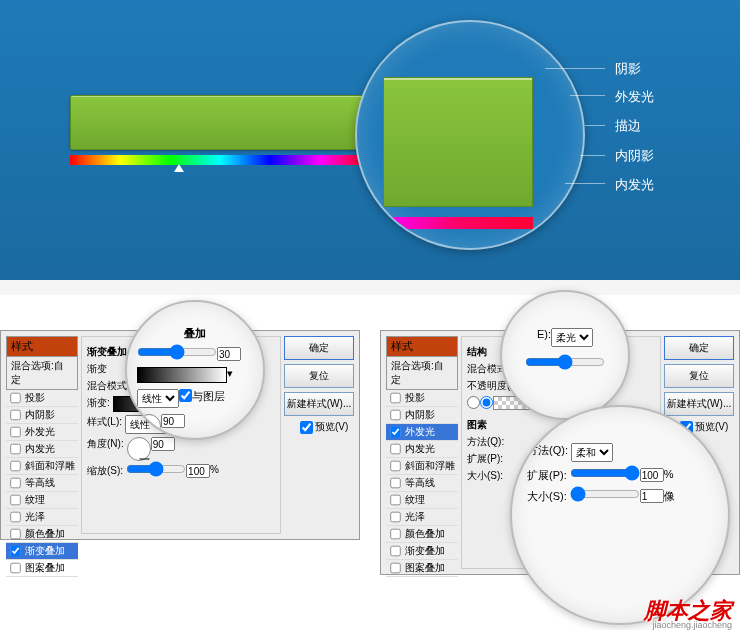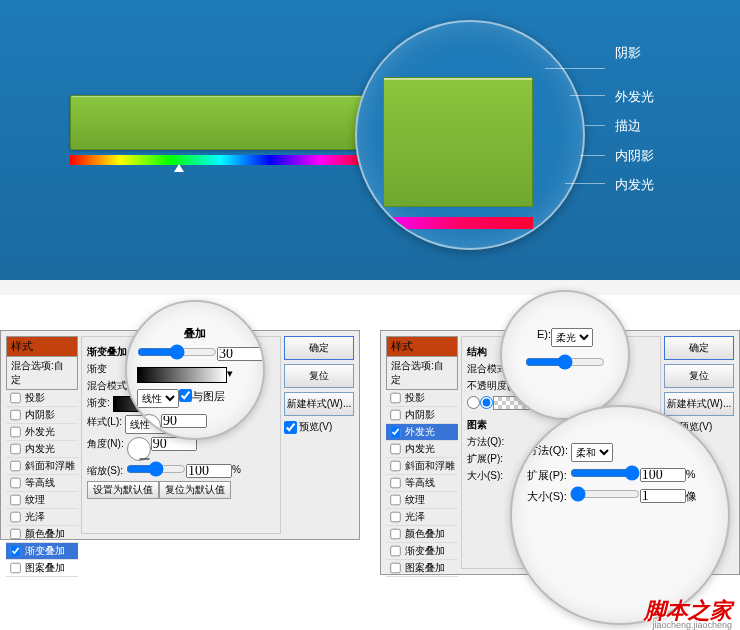--- a/index.html
+++ b/index.html
@@ -31,27 +31,27 @@
 .styles-title { background: #c2410c; border: 1px solid #999; padding: 2px 4px; font-size: 11px; }
 .styles-sub { border: 1px solid #999; border-top: none; padding: 2px 4px; font-size: 10px; }
 .style-item { display: flex; padding: 1px 3px; border-bottom: 1px solid #ddd; font-size: 10px; white-space: nowrap; overflow: hidden; }
 .style-item.sel { background: #3875d7; color: #fff; }
 .style-item input { margin-right: 3px; transform: scale(0.8); }
 
 .form-area { position: absolute; left: 80px; top: 5px; right: 78px; bottom: 5px; border: 1px solid #ccc; padding: 5px; overflow: hidden; }
 .form-row { display: flex; align-items: flex-start; margin: 3px 0; font-size: 10px; white-space: nowrap; }
 .form-row label { margin-right: 3px; }
 .mini-select { font-size: 10px; height: 19px; }
-.mini-input { width: 46px; font-size: 14px; height: 14px; font-family: Liberation Serif, serif; }
+.mini-input { width: 24px; font-size: 10px; height: 14px; }
 .mini-slider { width: 60px; height: 10px; vertical-align: middle; }
 .gradient-preview { width: 100px; height: 16px; background: linear-gradient(90deg, #000, #fff); border: 1px solid #000; }
 .btn-col { position: absolute; right: 3px; top: 5px; width: 72px; }
 .win-btn { display: block; width: 70px; height: 24px; background: linear-gradient(#fdfdfd, #e0e0e0); border: 1px solid #7a9fc5; font-size: 10px; margin-bottom: 4px; cursor: pointer; }
 .win-btn.primary { border-color: #3875d7; }
-.preview-chk { font-size: 10px; display: flex; align-items: flex-end; margin-top: 2px; }
+.preview-chk { font-size: 10px; display: flex; align-items: flex-end; margin-top: 2px; margin-left: 16px; }
 .preview-chk input { margin-right: 2px; }
 .smallbtn { font-size: 10px; padding: 1px 5px; background: linear-gradient(#fdfdfd,#e0e0e0); border: 1px solid #999; }
 .angle-dial { width:24px; height:24px; border:1px solid #888; border-radius:50%; display:inline-block; position:relative; background:#fff; }
 .angle-dial::after { content:''; position:absolute; left:50%; top:50%; width:1px; height:10px; background:#000; transform-origin:bottom; transform:rotate(90deg); }
 
 
 .dlg-lens { position: absolute; border-radius: 50%; border: 2px solid #bbb; background: #f8f8f8; box-shadow: inset 0 0 20px rgba(0,0,0,0.1), 0 2px 8px rgba(0,0,0,0.2); overflow: hidden; }
 .dlg-lens-1 { left: 125px; top: 300px; width: 140px; height: 140px; }
 .dlg-lens-2 { left: 500px; top: 290px; width: 130px; height: 130px; }
 .dlg-lens-3 { left: 510px; top: 405px; width: 220px; height: 220px; }
@@ -71,21 +71,21 @@
   <div class="progress-bar"></div>
   <div class="spectrum"></div>
   <div class="spectrum-marker"></div>
 
   <div class="lens lens-top">
     <div class="lens-inner-bar"></div>
     <div class="lens-spectrum"></div>
   </div>
 
   <div class="anno-line" style="left:545px;top:68px;width:60px"></div>
-  <div class="anno" style="left:615px;top:44px">阴影</div>
+  <div class="anno" style="left:615px;top:60px">阴影</div>
   <div class="anno-line" style="left:570px;top:95px;width:35px"></div>
   <div class="anno" style="left:615px;top:88px">外发光</div>
   <div class="anno-line" style="left:585px;top:125px;width:20px"></div>
   <div class="anno" style="left:615px;top:117px">描边</div>
   <div class="anno-line" style="left:580px;top:155px;width:25px"></div>
   <div class="anno" style="left:615px;top:147px">内阴影</div>
   <div class="anno-line" style="left:565px;top:183px;width:40px"></div>
   <div class="anno" style="left:615px;top:176px">内发光</div>
 </div>
 
@@ -166,24 +166,20 @@
           <label>角度(N):</label>
           <span class="angle-dial"></span> 
           <input class="mini-input" value="90" style="">
         </div>
       <div class="form-row">
           <label>缩放(S):</label>
           <input type="range" class="mini-slider" value="50" style=""> 
           <input class="mini-input" value="100" style=""> 
           <span>%</span>
         </div>
-      <div class="form-row">
-          <button class="smallbtn">设置为默认值</button> 
-          <button class="smallbtn">复位为默认值</button>
-        </div>
     </div>
     <div class="btn-col">
       <button class="win-btn primary">确定</button>
       <button class="win-btn">复位</button>
       <button class="win-btn">新建样式(W)...</button>
       <label class="preview-chk">
           <input type="checkbox" checked="" style="">
           <span>预览(V)</span>
         </label>
     </div>

